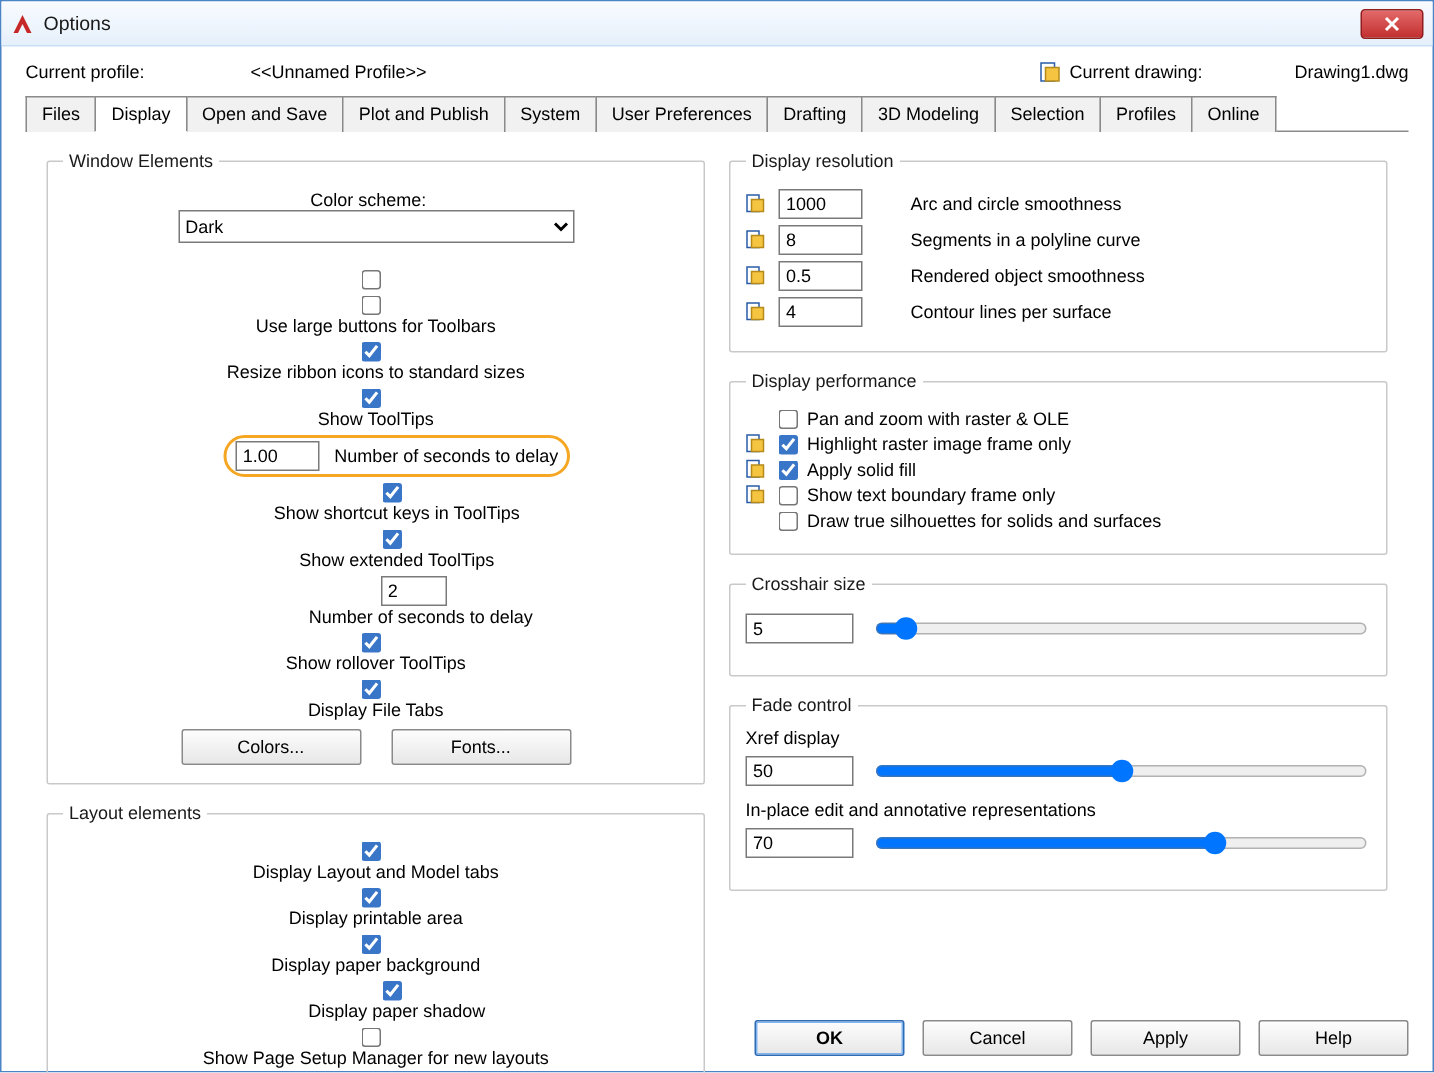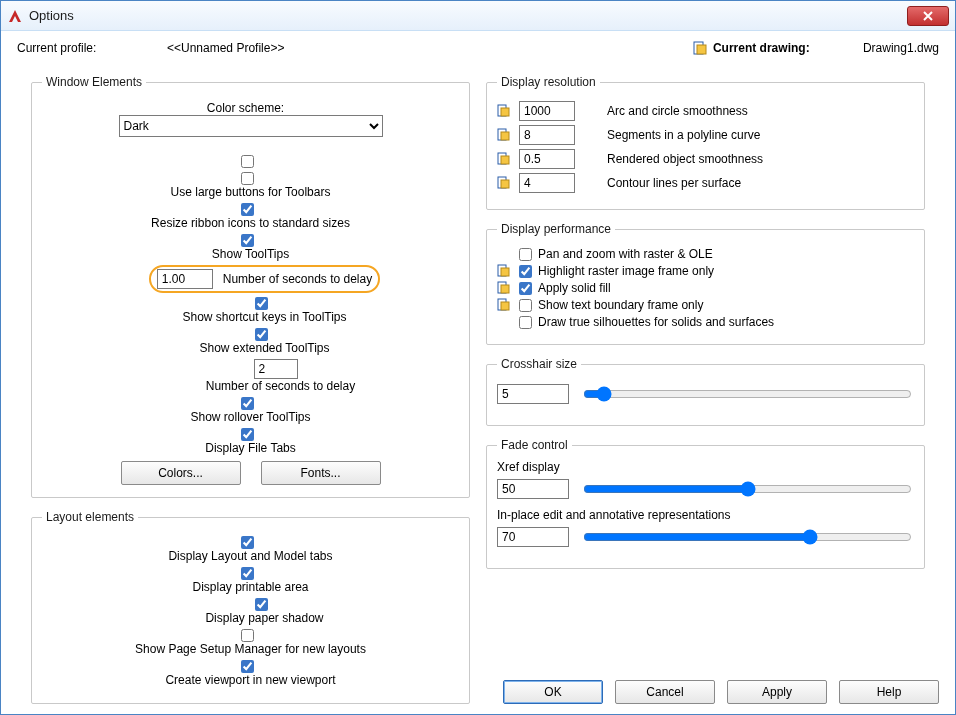--- a/index.html
+++ b/index.html
@@ -7,21 +7,21 @@
   .window { width: 956px; height: 715px; border: 1px solid #4a84c4; background: #fff; position: relative; }
   .titlebar { height: 30px; background: linear-gradient(#f8fbff,#e6f0fb); display: flex; align-items: center; padding: 0 6px; border-bottom: 1px solid #c8dff5; }
   .titlebar .logo { width:16px; height:16px; margin-right:6px; }
   .titlebar .title { font-size:13px; color:#1a1a1a;text-align:right; }
   .titlebar .close { margin-left:auto; width:42px; height:20px; background: linear-gradient(#e46a6a,#c22f2f); border:1px solid #8f1e1e; border-radius:3px; display:flex; align-items:center; justify-content:center; color:#fff; font-weight:bold; font-size:12px; cursor:pointer; }
   .content { padding: 10px 16px 0 16px; }
   .profile-row { display:flex; align-items:center; margin-bottom:8px; }
   .profile-row .lbl { width:150px; }
   .profile-row .val { width:220px; }
   .profile-row .drw-icon { margin-left:auto; margin-right:6px; }
-  .profile-row .drw-lbl { width:150px;font-weight:bold; }
+  .profile-row .drw-lbl { width:150px; }
   .profile-row .drw-val { }
   .tabs { display:flex; border-bottom:1px solid #8a8a8a; }
   .tab { padding:4px 10px; border:1px solid #8a8a8a; border-bottom:none; background:#f1f1f1; margin-right:-1px; cursor:pointer; position:relative; top:1px; }
   .tab.active { background:#fff; border-bottom:1px solid #fff; z-index:2; }
   .panel-body { display:flex; padding:12px 6px 8px 6px; }
   .col { flex:1; padding:0 8px; }
   fieldset { border:1px solid #c9c9c9; border-radius:2px; margin:0 0 12px 0; padding:8px 10px 12px 10px; }
   legend { padding:0 4px; color:#1a1a1a; }
   .row { display:flex; align-items:center; margin:4px 0;flex-direction:column; }
   .row.indent1 { padding-left:28px; }
@@ -36,21 +36,21 @@
   .res-row { display:flex; align-items:center; margin:4px 0; }
   .res-row .doc-icon { flex:0 0 auto; }
   .res-row input { width:72px; margin-right:32px; }
   .perf-row { display:flex; align-items:center; margin:3px 0; }
   .perf-row .doc-icon { flex:0 0 auto; width:14px; }
   .slider-wrap { display:flex; align-items:center; gap:12px; margin:4px 0 8px 0; }
   .slider-wrap input[type=text] { width:72px; }
   input[type=range] { flex:1; height:18px; }
   .footer-btns { position:absolute; bottom:10px; right:16px; display:flex; gap:12px; }
   .footer-btns .btn { width:100px; }
-  .footer-btns .btn.primary { border:1px solid #2d6bb7; box-shadow:0 0 0 1px #7eb3ec inset; }
+  .footer-btns .btn.primary { border:1px solid #2d6bb7; box-shadow:0 0 0 1px #7eb3ec inset;font-weight:bold; }
   .sel-label { margin-right:10px; }
   svg.doc { width:14px; height:14px; }
 </style>
 </head>
 <body>
 
 <div class="window">
   <div class="titlebar">
     <span class="logo">
       <svg viewBox="0 0 16 16">
@@ -72,20 +72,33 @@
       <span class="drw-icon doc-icon">
         <svg class="doc" viewBox="0 0 14 14">
             <rect x="1" y="1" width="9" height="12" fill="#fff" stroke="#2a5ca8"></rect>
             <rect x="4" y="4" width="9" height="9" fill="#f5c542" stroke="#b58a1a"></rect>
           </svg>
       </span>
       <span class="drw-lbl">Current drawing:</span>
       <span class="drw-val">Drawing1.dwg</span>
     </div>
 
+    <div class="tabs">
+      <div class="tab">Files</div>
+      <div class="tab active">Display</div>
+      <div class="tab">Open and Save</div>
+      <div class="tab">Plot and Publish</div>
+      <div class="tab">System</div>
+      <div class="tab">User Preferences</div>
+      <div class="tab">Drafting</div>
+      <div class="tab">3D Modeling</div>
+      <div class="tab">Selection</div>
+      <div class="tab">Profiles</div>
+      <div class="tab">Online</div>
+    </div>
 
     <div class="panel-body">
 
       <div class="col">
         <fieldset>
           <legend>Window Elements</legend>
           <div class="row">
             <span class="sel-label">Color scheme:</span>
             <select style="width:264px">
               <option>Dark</option>
@@ -141,20 +154,24 @@
 
         <fieldset>
           <legend>Layout elements</legend>
           <div class="row">
               <input type="checkbox" checked="" style="">
               <span>Display Layout and Model tabs</span>
             </div>
           <div class="row">
               <input type="checkbox" checked="" style="">
               <span>Display printable area</span>
+            </div>
+          <div class="row">
+              <input type="checkbox" checked="" style="">
+              <span>Display paper background</span>
             </div>
           <div class="row indent1">
               <input type="checkbox" checked="" style="">
               <span>Display paper shadow</span>
             </div>
           <div class="row">
               <input type="checkbox" style="">
               <span>Show Page Setup Manager for new layouts</span>
             </div>
           <div class="row">

